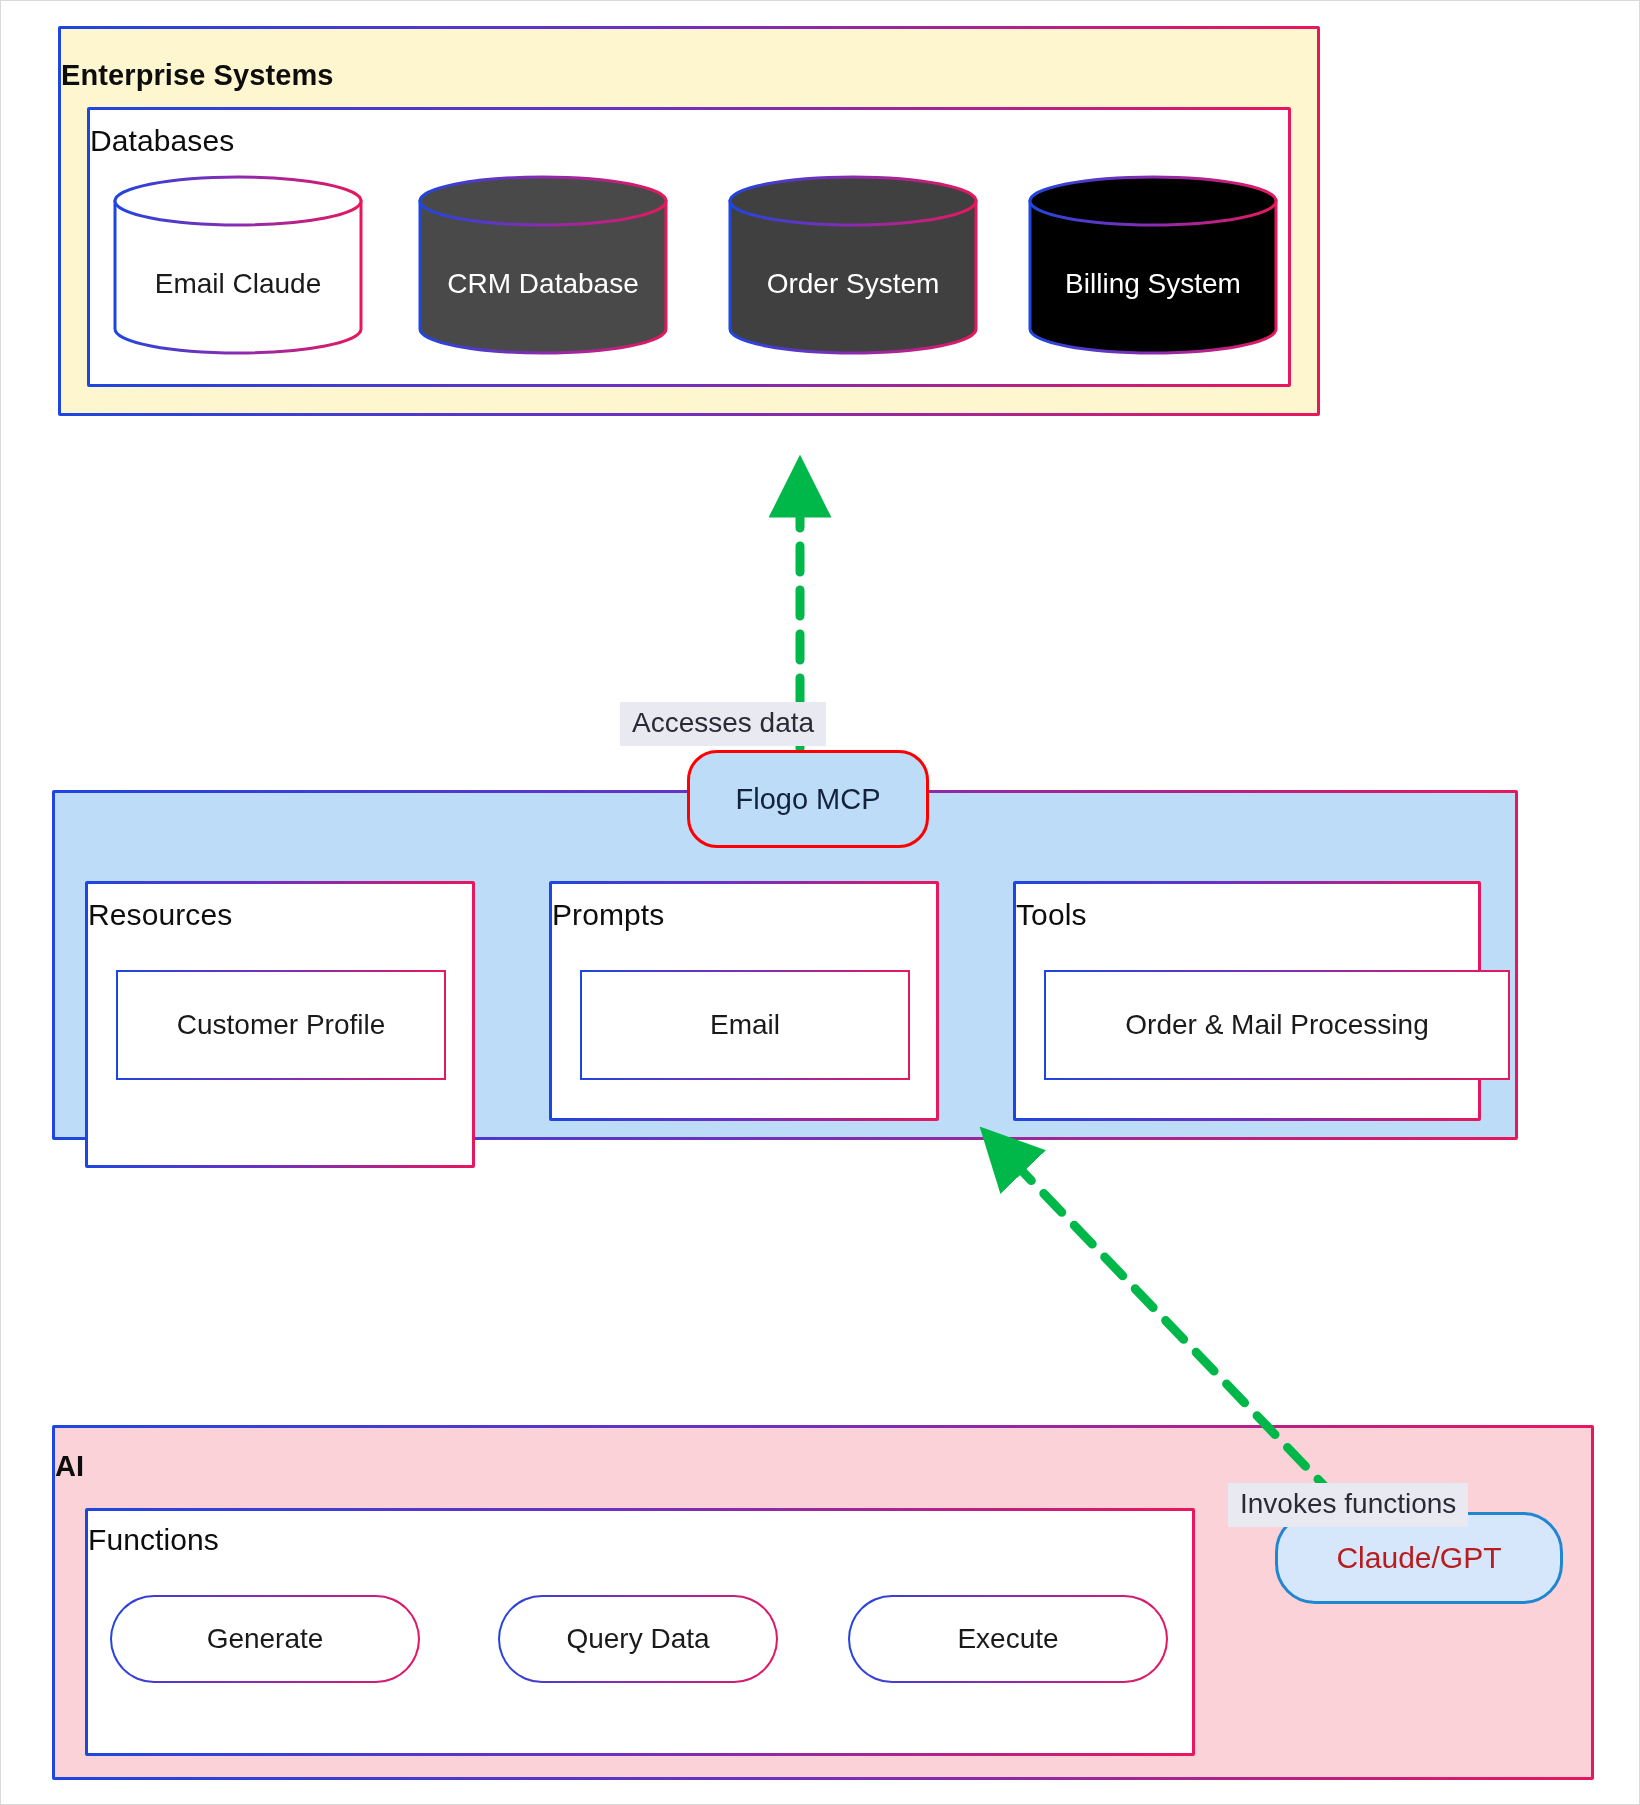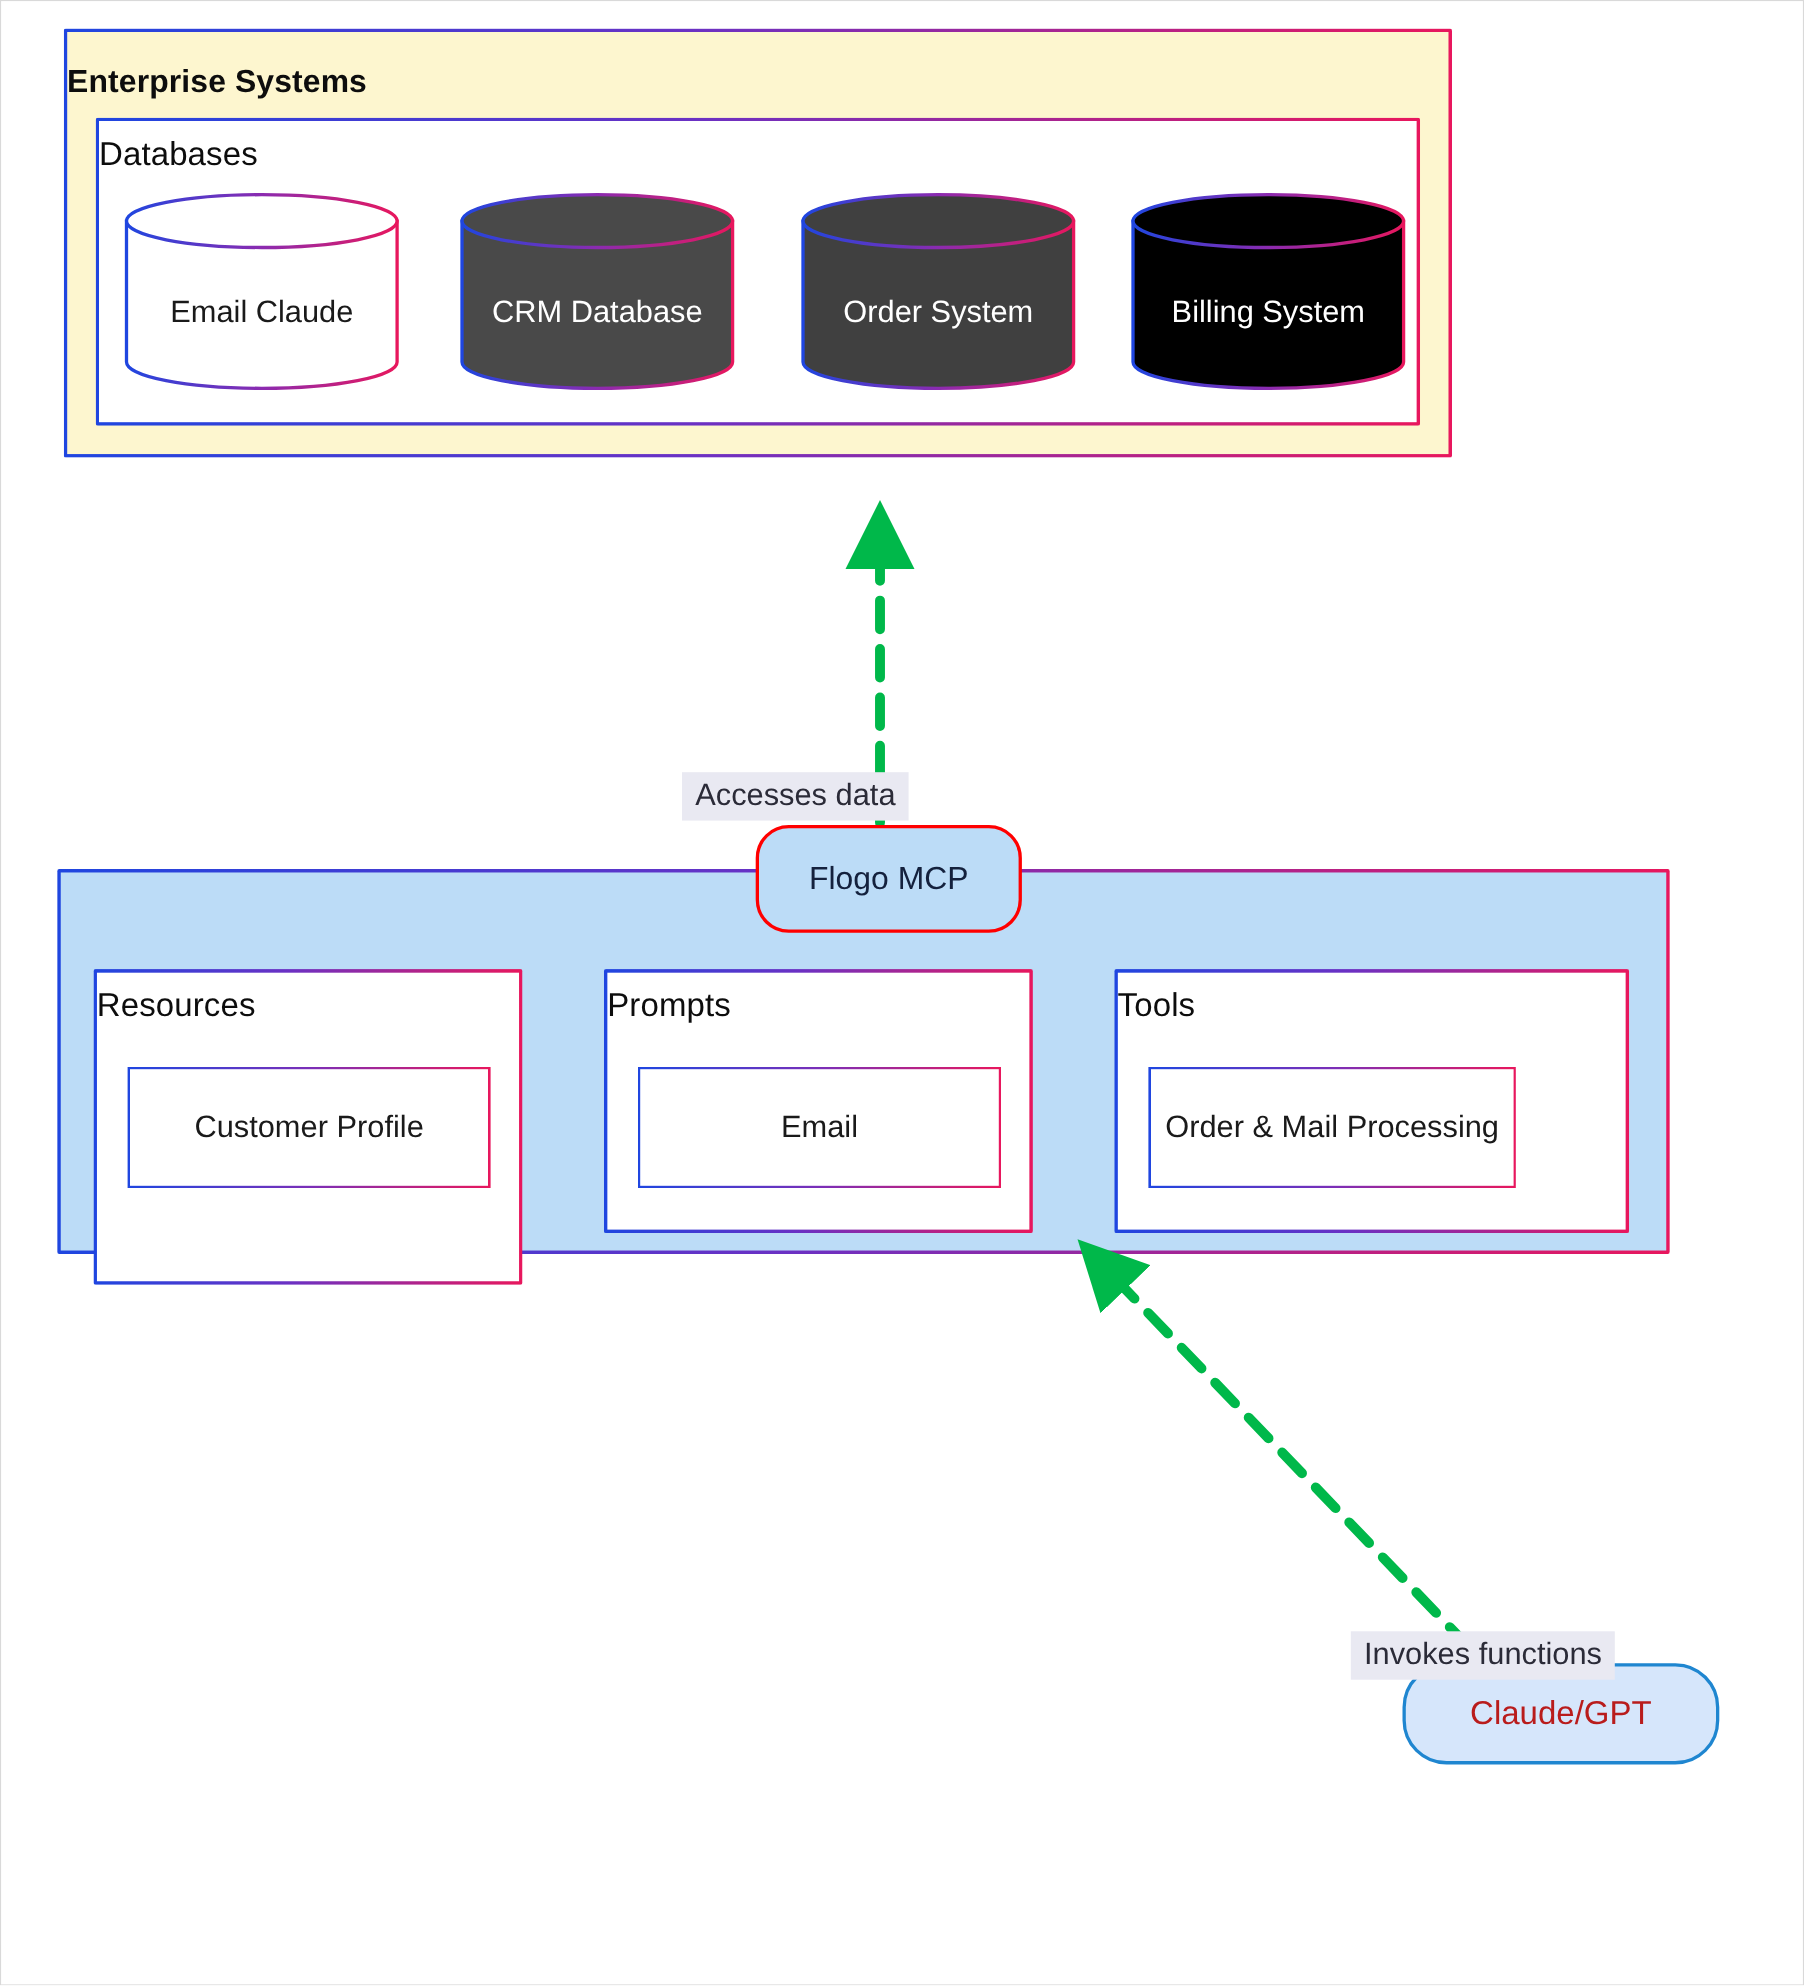--- a/index.html
+++ b/index.html
@@ -261,26 +261,37 @@
       <div class="leafbox" style="left:28px; top:86px; width:330px; height:110px;text-align:right;">Customer Profile</div>
     </div>
 
     <div class="gpanel gp-white" style="left:494px; top:88px; width:390px; height:240px;">
       <div class="panel-title plain" style="top:14px;">Prompts</div>
       <div class="leafbox" style="left:28px; top:86px; width:330px; height:110px;">Email</div>
     </div>
 
     <div class="gpanel gp-white" style="left:958px; top:88px; width:468px; height:240px;">
       <div class="panel-title plain" style="top:14px;">Tools</div>
-      <div class="leafbox" style="left:28px; top:86px; width:334px; height:110px;">Order &amp; Mail Processing</div>
+      <div class="leafbox" style="left:28px; top:86px; width:466px; height:110px;">Order &amp; Mail Processing</div>
     </div>
   </div>
 
   <div class="mcp-box" style="left:687px; top:750px; width:242px; height:98px;border-radius:30px;">Flogo MCP</div>
 
+  <div class="gpanel gp-pink" style="left:52px; top:1425px; width:1542px; height:355px;">
+    <div class="panel-title" style="top:22px;">AI</div>
+
+    <div class="gpanel gp-white" style="left:30px; top:80px; width:1110px; height:248px;">
+      <div class="panel-title plain" style="top:12px;">Functions</div>
+
+      <div class="pill" style="left:22px; top:84px; width:310px; height:88px;">Generate</div>
+      <div class="pill" style="left:410px; top:84px; width:280px; height:88px;">Query Data</div>
+      <div class="pill" style="left:760px; top:84px; width:320px; height:88px;">Execute</div>
+    </div>
+  </div>
 
   <div class="claude" style="left:1275px; top:1512px; width:288px; height:92px;">Claude/GPT</div>
 
   <svg id="arrows" viewBox="0 0 1640 1805">
     <defs>
       <marker id="ah" markerWidth="7" markerHeight="7" refX="3.4" refY="3.5" orient="auto" markerUnits="strokeWidth">
         <path d="M0,0 L7,3.5 L0,7 Z" fill="#00b84a"></path>
       </marker>
     </defs>
 

